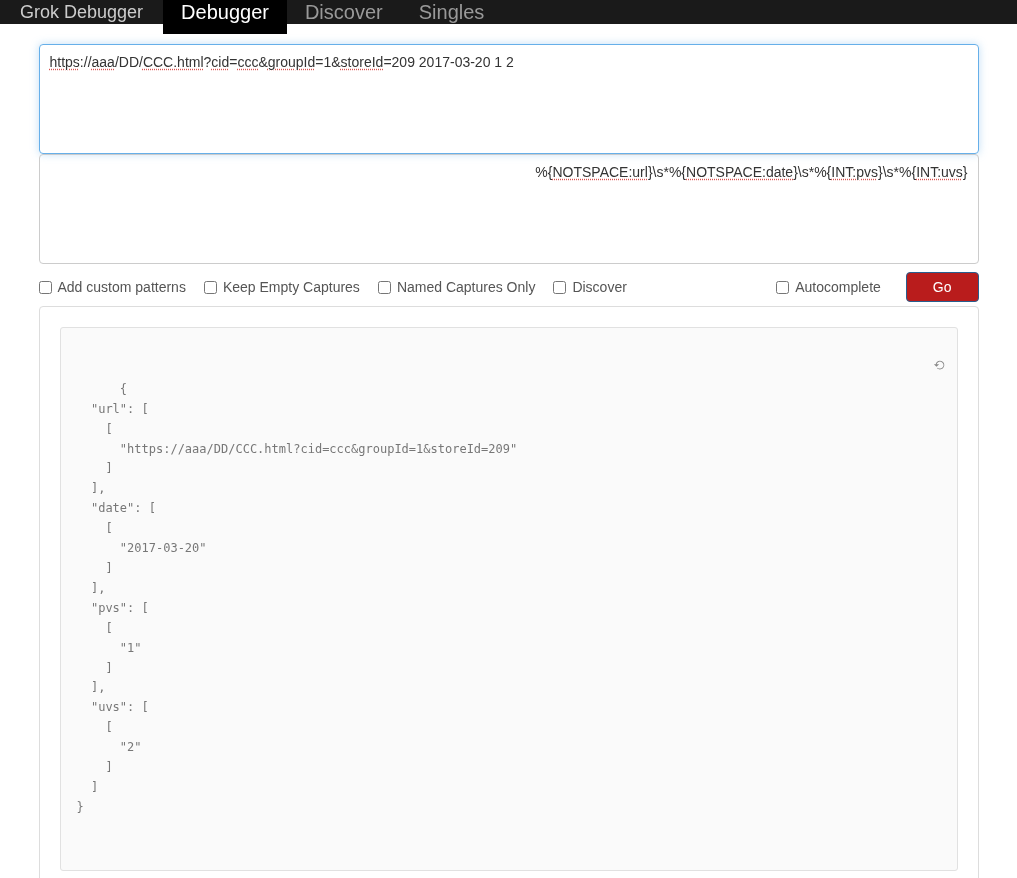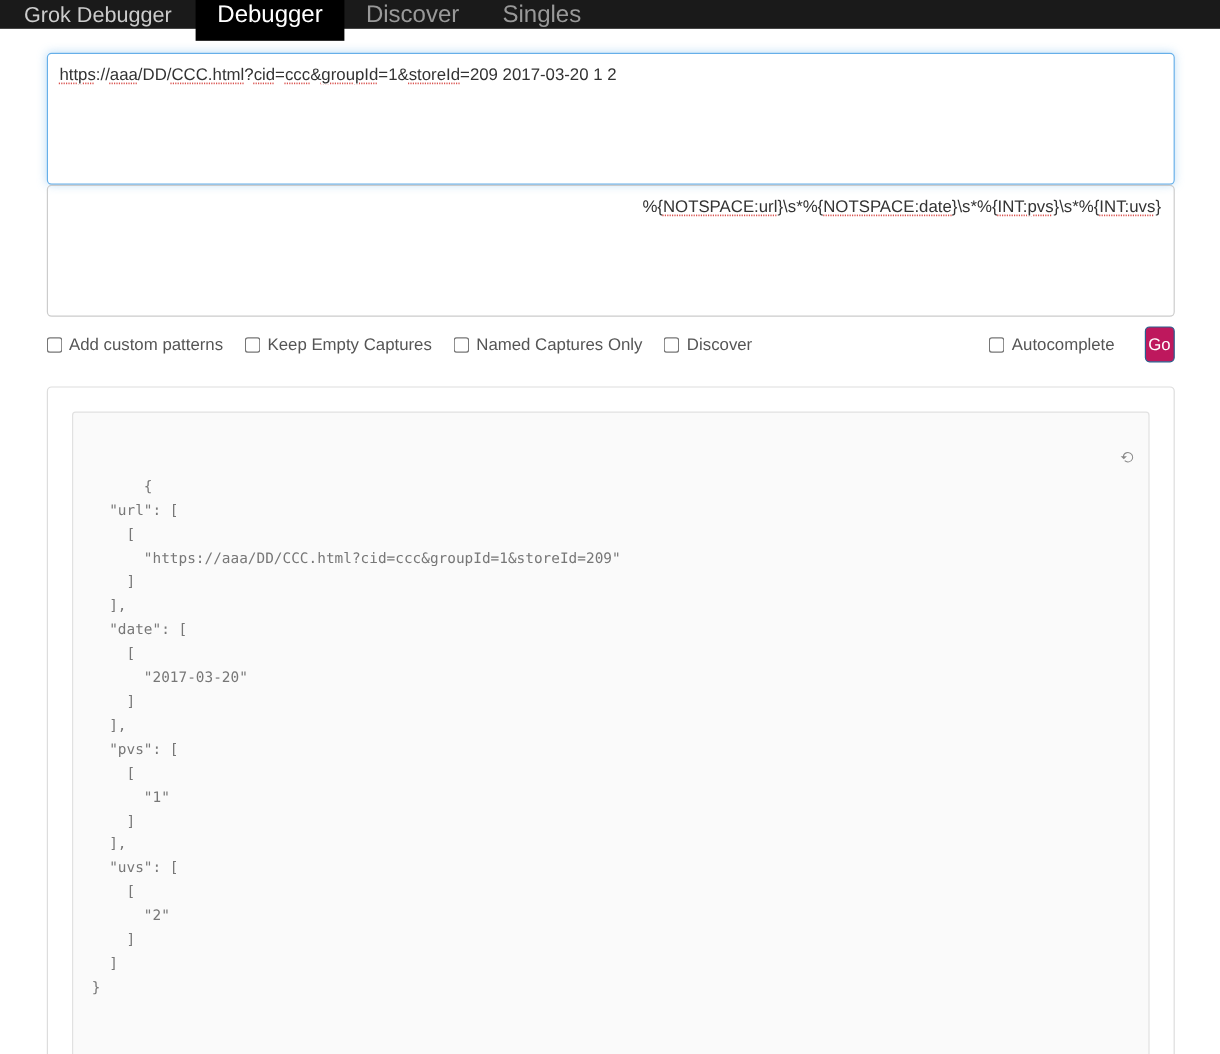--- a/index.html
+++ b/index.html
@@ -7,26 +7,26 @@
 .navbar { background: #1a1a1a; height: 24px; display: flex; align-items: center; padding: 0 20px; }
 .navbar-brand { color: #ccc; font-size: 18px; font-weight: 500; margin-right: 20px; }
 .nav-tabs { display: flex; }
 .nav-tab { color: #999; padding: 10px 18px; cursor: pointer; font-size: 20px; }
 .nav-tab.active { background: #000; color: #fff; }
 .container { max-width: 980px; margin: 0 auto; padding: 20px; }
 .textarea-wrap { }
 .input-textarea { height: 110px; border-color: #66afe9; box-shadow: 0 0 8px rgba(102,175,233,0.4); }
 .pattern-textarea { height: 110px; text-align: right; }
 .spellerr { text-decoration: underline dotted #d9534f; text-underline-offset: 2px; }
-.options-row { display: flex; align-items: center; justify-content: space-between; margin-top: 8px; margin-bottom: 20px; }
+.options-row { display: flex; align-items: center; justify-content: space-between; margin-top: 8px; margin-bottom: 4px; }
 .options-left { display: flex; gap: 18px; align-items: center; }
 .options-right { display: flex; align-items: center; gap: 25px; }
 .check-item { display: flex; align-items: center; gap: 6px; color: #555; }
 .check-item input { width: 13px; height: 13px; }
-.go-btn { background: #be185d; border: 1px solid #285e8e; color: #fff; padding: 6px 2px; border-radius: 4px; font-size: 14px; cursor: pointer; }
+.go-btn { background: #b91c1c; border: 1px solid #285e8e; color: #fff; padding: 6px 26px; border-radius: 4px; font-size: 14px; cursor: pointer; }
 .result-panel { border: 1px solid #ddd; border-radius: 4px; padding: 20px; position: relative; }
 .result-inner { border: 1px solid #e1e1e1; border-radius: 3px; background: #fafafa; padding: 12px 16px; font-family: Menlo, Monaco, Consolas, monospace; font-size: 12px; line-height: 1.66; white-space: pre; color: #777; position: relative; }
 .refresh-icon { position: absolute; top: 10px; right: 10px; cursor: pointer; color: #888; }
 .refresh-icon svg { width: 14px; height: 14px; }
 </style>
 </head>
 <body>
 
 <div class="navbar">
   <div class="navbar-brand">Grok Debugger</div>

